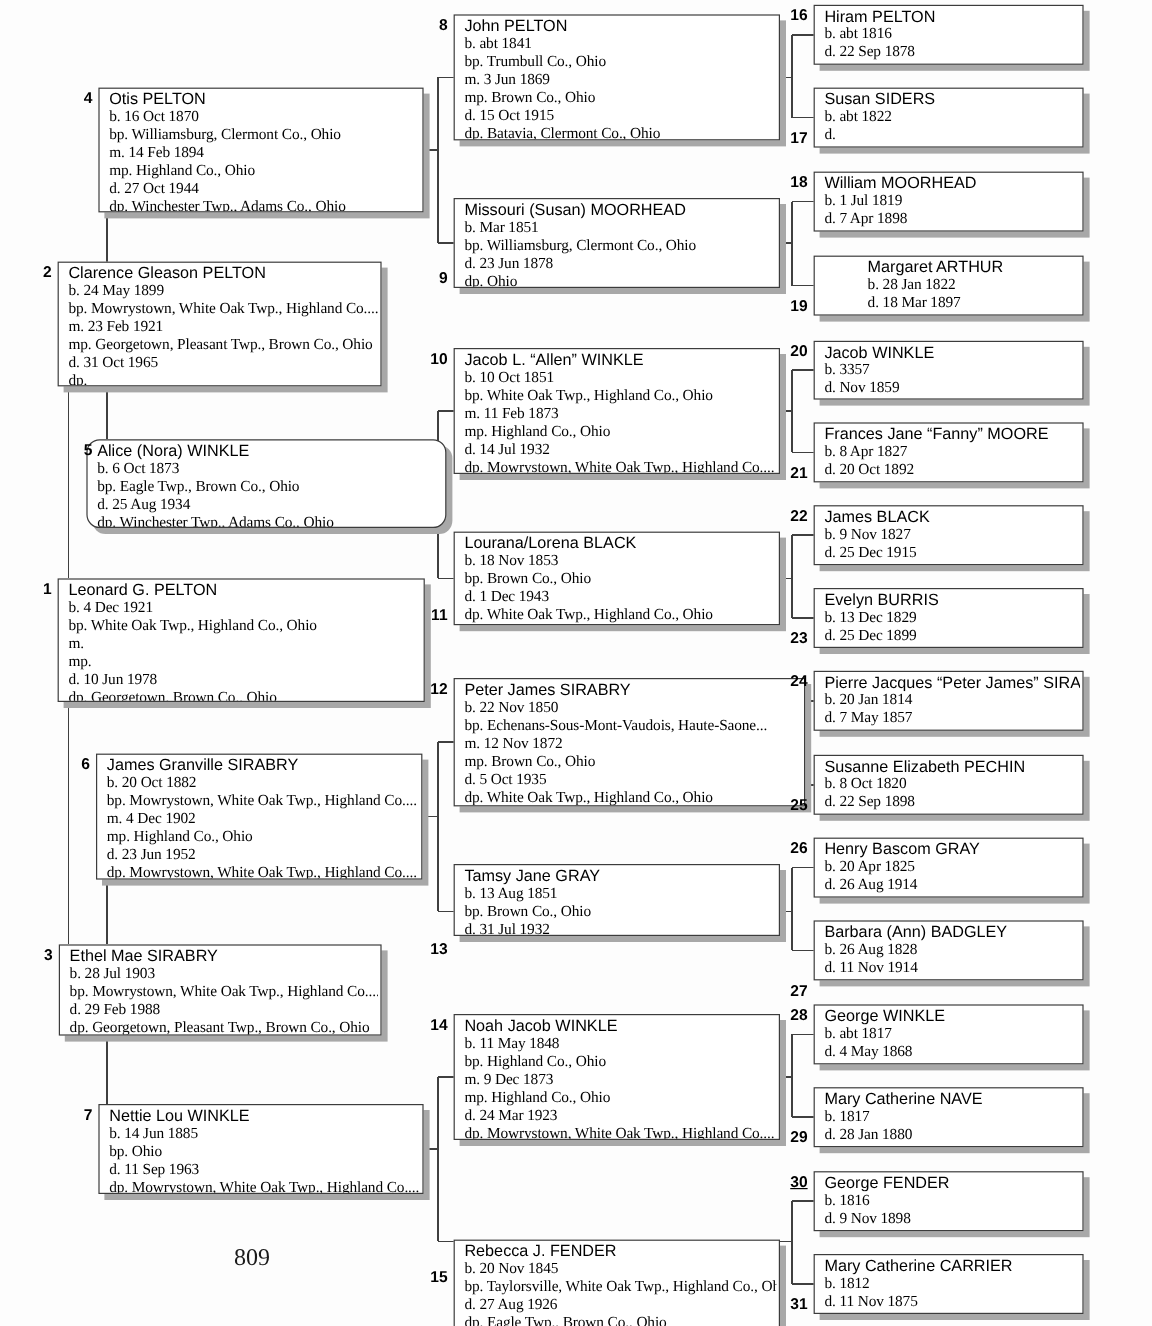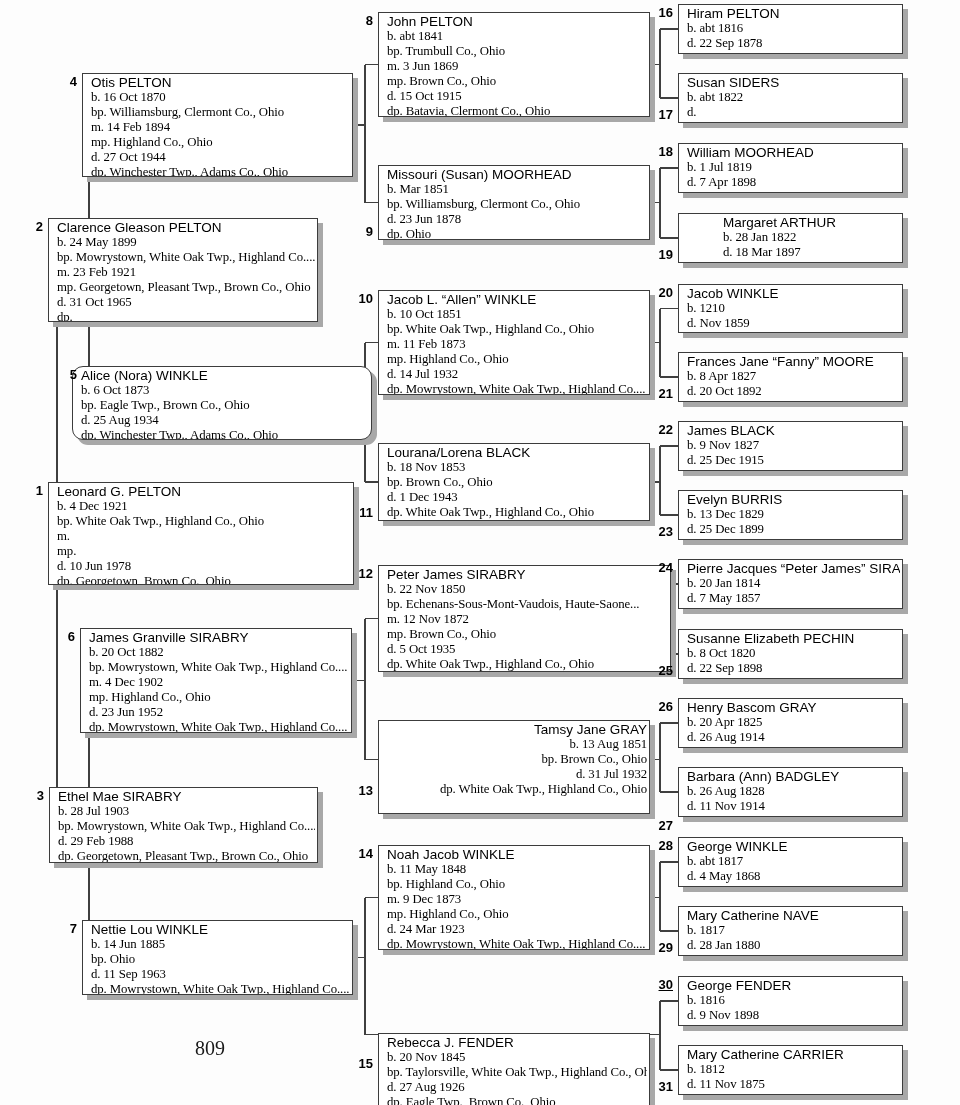--- a/index.html
+++ b/index.html
@@ -202,21 +202,21 @@
       <div class="pbox" style="left: 378px; top: 565px; width: 293px; height: 107px;">
         <div class="pname">Peter James SIRABRY</div>
         <div class="pline">b. 22 Nov 1850</div>
         <div class="pline">bp.  Echenans-Sous-Mont-Vaudois, Haute-Saone...</div>
         <div class="pline">m. 12 Nov 1872</div>
         <div class="pline">mp. Brown Co., Ohio</div>
         <div class="pline">d. 5 Oct 1935</div>
         <div class="pline">dp. White Oak Twp., Highland Co., Ohio</div>
       </div>
       <div class="pnum" style="left: 341px; top: 566px;">12</div>
-      <div class="pbox" style="left: 378px; top: 720px; width: 272px; height: 94px; text-align: right;">
+      <div class="pbox" style="left: 378px; top: 720px; width: 272px; height: 60px;">
         <div class="pname">Tamsy Jane GRAY</div>
         <div class="pline">b. 13 Aug 1851</div>
         <div class="pline">bp. Brown Co., Ohio</div>
         <div class="pline">d. 31 Jul 1932</div>
         <div class="pline">dp. White Oak Twp., Highland Co., Ohio</div>
       </div>
       <div class="pnum" style="left: 341px; top: 783px;">13</div>
       <div class="pbox" style="left: 378px; top: 845px; width: 272px; height: 105px;">
         <div class="pname">Noah Jacob WINKLE</div>
         <div class="pline">b. 11 May 1848</div>
@@ -254,21 +254,21 @@
       </div>
       <div class="pnum" style="left: 641px; top: 144px;">18</div>
       <div class="pbox" style="left: 678px; top: 213px; width: 225px; height: 50px; padding-left: 44px;">
         <div class="pname">Margaret ARTHUR</div>
         <div class="pline">b. 28 Jan 1822</div>
         <div class="pline">d. 18 Mar 1897</div>
       </div>
       <div class="pnum" style="left: 641px; top: 247px;">19</div>
       <div class="pbox" style="left: 678px; top: 284px; width: 225px; height: 49px;">
         <div class="pname">Jacob WINKLE</div>
-        <div class="pline">b. 1210</div>
+        <div class="pline">b. 3357</div>
         <div class="pline">d. Nov 1859</div>
       </div>
       <div class="pnum" style="left: 641px; top: 285px;">20</div>
       <div class="pbox" style="left: 678px; top: 352px; width: 225px; height: 50px;">
         <div class="pname">Frances Jane “Fanny” MOORE</div>
         <div class="pline">b. 8 Apr 1827</div>
         <div class="pline">d. 20 Oct 1892</div>
       </div>
       <div class="pnum" style="left: 641px; top: 386px;">21</div>
       <div class="pbox" style="left: 678px; top: 421px; width: 225px; height: 50px;">

